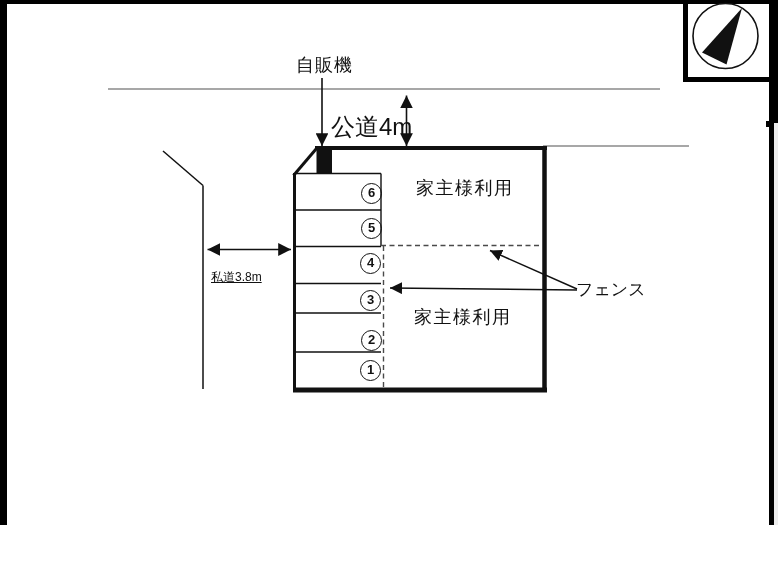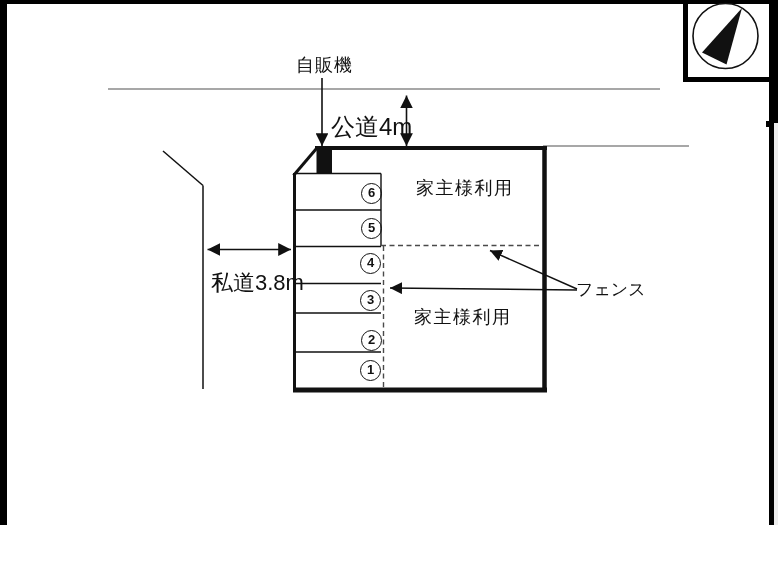--- a/index.html
+++ b/index.html
@@ -24,21 +24,21 @@
   .frame-left{left:0;top:0;width:7px;height:565px;}
   .frame-right{left:769px;top:0;width:6px;height:562px;}
   .frame-bottom{left:0;top:556px;width:775px;height:6px;}
   .edge-black{left:774px;top:0;width:4px;height:123px;background:var(--color-frame);position:absolute;}
   .edge-strip{left:774px;top:123px;width:4px;height:420px;background:var(--color-scan_strip);position:absolute;}
   .edge-tick{left:766px;top:121px;width:8px;height:6px;background:var(--color-frame);position:absolute;}
   svg.overlay{position:absolute;left:0;top:0;width:778px;height:565px;}
   .lbl{position:absolute;white-space:nowrap;line-height:1.1;}
   .lbl-vending{left:296px;top:56px;font-size:18px;letter-spacing:1px;}
   .lbl-public{left:331px;top:114px;font-size:24px;}
-  .lbl-private{left:211px;top:271px;font-size:22px;}
+  .lbl-private{left:211px;top:271px;font-size:12px;text-decoration:underline;}
   .lbl-owner-top{left:416px;top:179px;font-size:18px;letter-spacing:1.5px;}
   .lbl-owner-bottom{left:414px;top:308px;font-size:18px;letter-spacing:1.5px;}
   .lbl-fence{left:576px;top:281px;font-size:17px;}
   .space-badge{
     position:absolute;width:21px;height:21px;border-radius:50%;
     border:1.5px solid var(--color-line);box-sizing:border-box;
     font-size:13px;font-weight:bold;text-align:center;line-height:18px;
     background:transparent;
   }
 </style>

